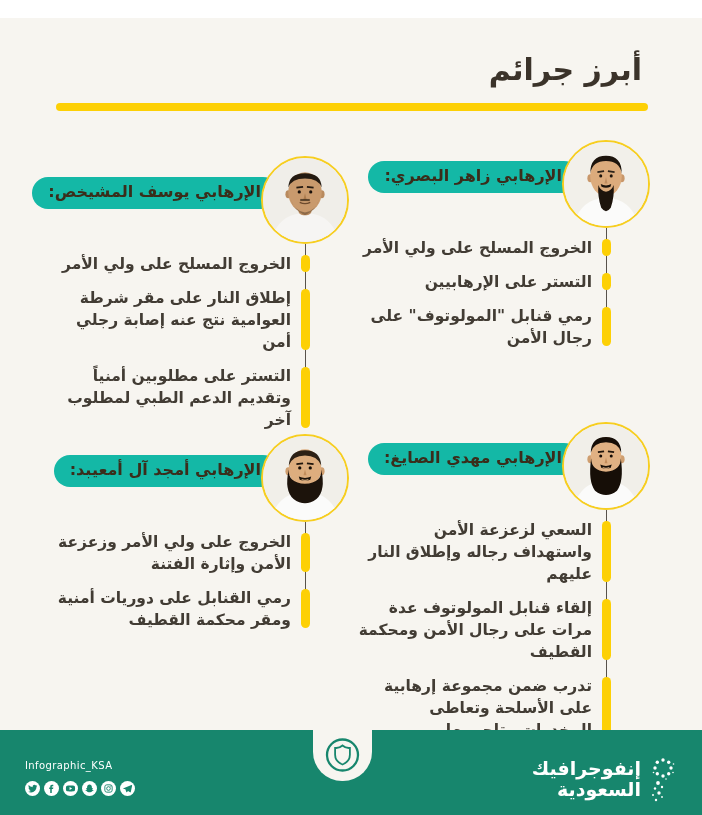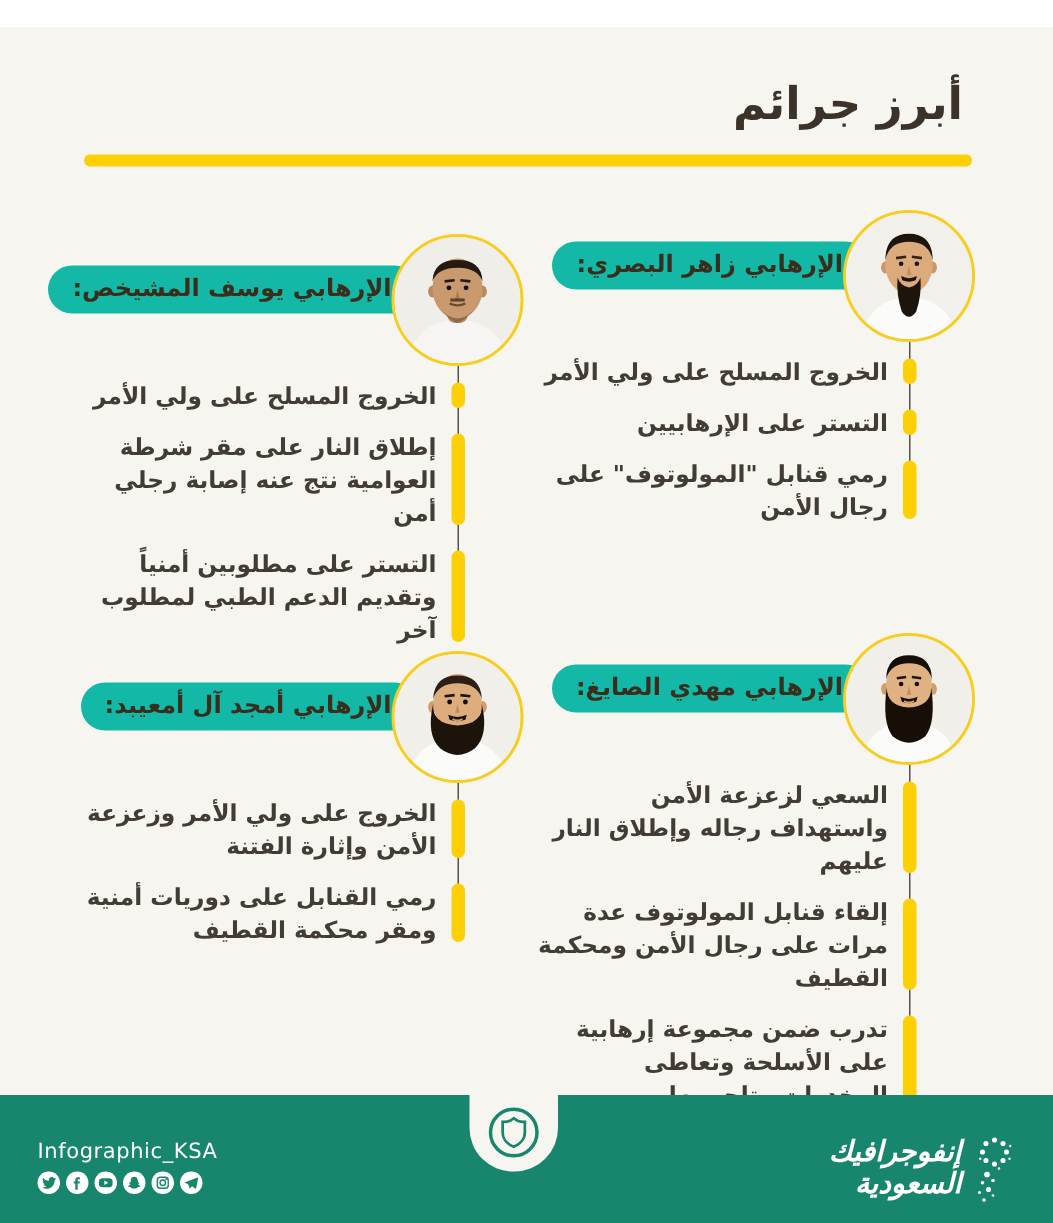--- a/index.html
+++ b/index.html
@@ -50,36 +50,36 @@
     position:absolute; right:39px; top:2px; bottom:3px; width:9px;
     border-radius:5px; background:#fdd005;
   }
   
   .footer{
     position:absolute; left:0; right:0; top:712px; height:103px;
     background:#17866d; direction:ltr;
   }
   .handle{
     position:absolute; left:25px; top:30px; color:#ffffff;
-    font-size:14px; letter-spacing:.4px;
+    font-size:10px; letter-spacing:.4px;
   }
   .social-row{ position:absolute; left:25px; top:51px; display:flex; gap:4px; }
   .sicon{
     width:15px; height:15px; border-radius:50%; background:#ffffff;
     display:flex; align-items:center; justify-content:center;
   }
   .sicon svg{ width:11px; height:11px; }
   .notch{
     position:absolute; left:313px; top:0; width:59px; height:51px;
     background:#f7f5f0; border-radius:0 0 29px 29px;
     display:flex; align-items:center; justify-content:center;
   }
   .brand{
     position:absolute; right:27px; top:26px;
-    display:flex; flex-direction:row-reverse; align-items:center; gap:8px;font-style:italic;
+    display:flex; flex-direction:row-reverse; align-items:center; gap:8px;
   }
   .brand-text{
     text-align:right; color:#ffffff; font-weight:bold;
     font-size:19px; line-height:21px; direction:rtl;
   }
 </style>
 </head>
 <body>
 
 <div class="stage">

